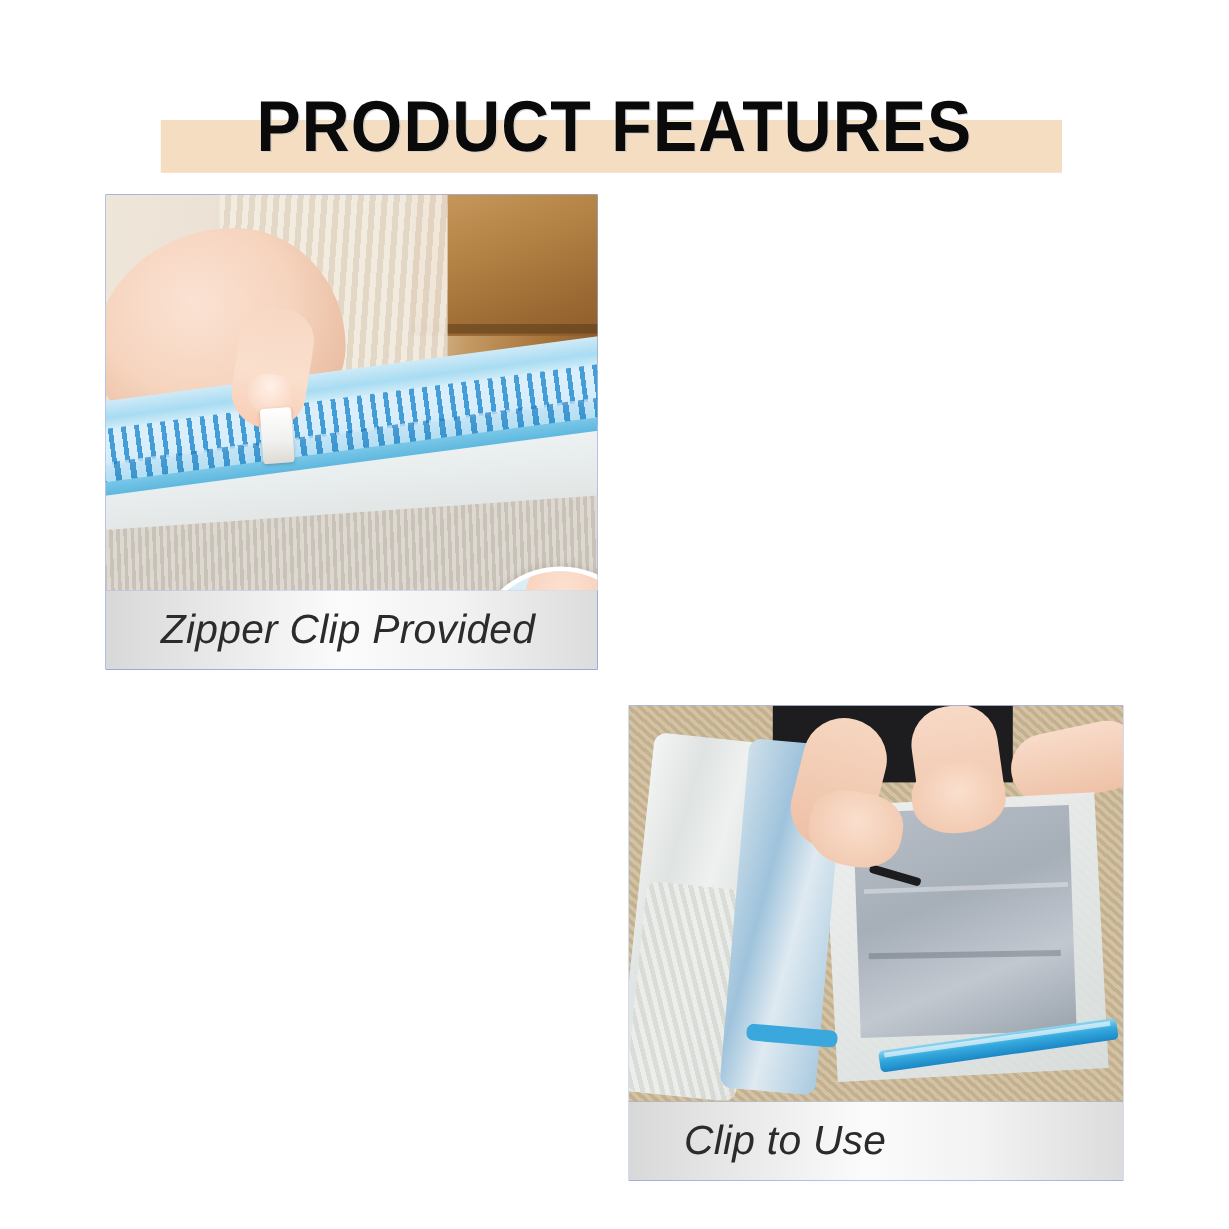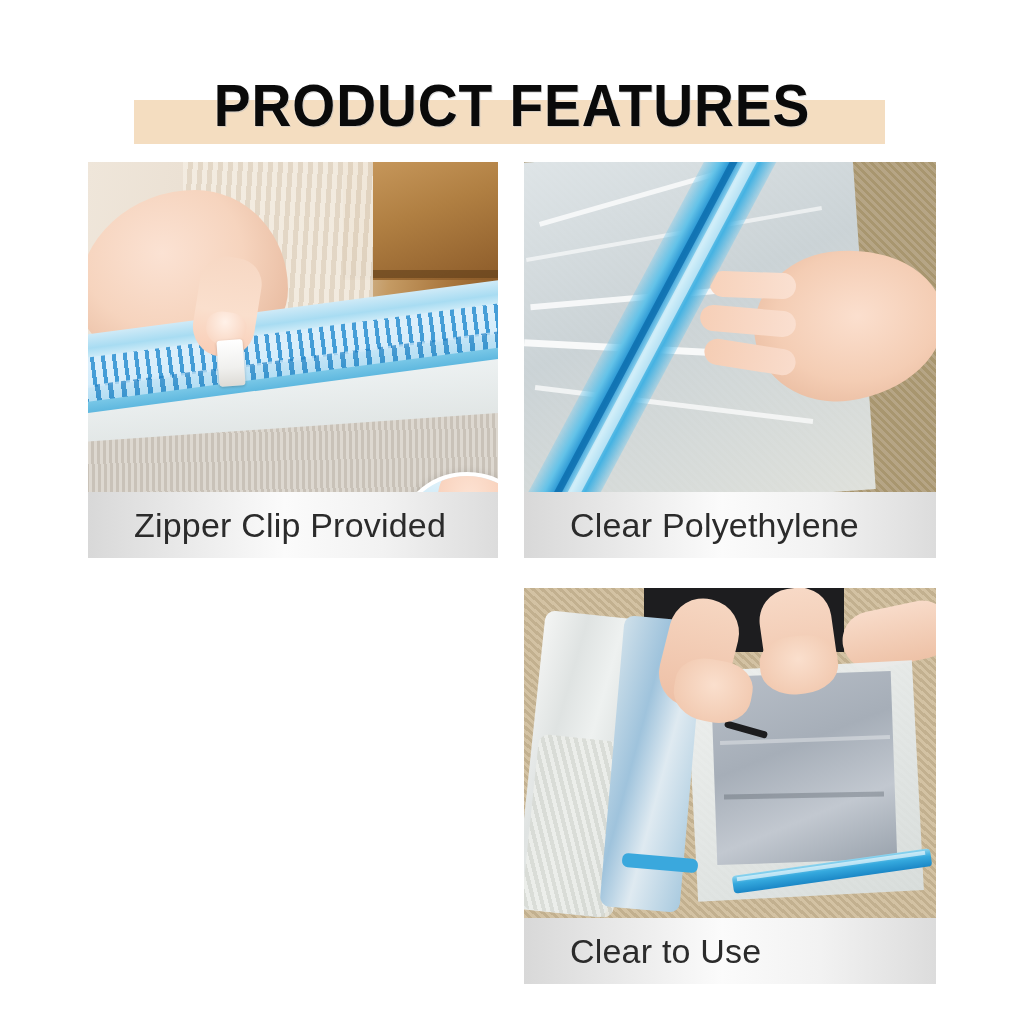--- a/index.html
+++ b/index.html
@@ -23,21 +23,21 @@
     display:flex; align-items:center; justify-content:center;
     font-size:60px; font-weight:bold; letter-spacing:1px;
     color:#0a0a0a;
     font-family:"Liberation Sans", sans-serif;
     transform:scaleX(0.92); transform-origin:center;
     text-shadow:0 0 2px rgba(255,255,255,0.85), 1px 1px 0 rgba(160,160,160,0.45);
     white-space:nowrap;
   }
 
   
-  .panel { position:absolute; overflow:hidden; background:#1d4ed8; }
+  .panel { position:absolute; overflow:hidden; background:#1d4ed8;font-style:italic; }
   .photo { position:absolute; left:0; top:0; width:100%; height:330px; overflow:hidden; }
   .caption {
     position:absolute; left:0; top:330px; width:100%; height:66px;
     background:linear-gradient(to right,#d8d8d8 0%,#e4e4e4 16%,#fbfbfb 48%,#f2f2f2 72%,#dcdcdc 100%);
     display:flex; align-items:center;
   }
   .caption-text {
     font-size:34px; color:#2b2b2b; letter-spacing:0.2px;
     font-family:"Liberation Sans", sans-serif;
     padding-left:46px; white-space:nowrap;
@@ -210,41 +210,20 @@
 
         <div class="ph" id="p1-inset-finger"></div>
 
       </div>
     </div>
     <div class="caption">
       <span class="caption-text" style="color: rgb(43, 43, 43);">Zipper Clip Provided</span>
     </div>
   </div>
 
-  <div class="panel" id="panel-2">
-    <div class="photo" id="photo2">
-      <div class="ph" id="p2-carpet"></div>
-      <div class="ph" id="p2-bag"></div>
-      <div class="ph" id="p2-wrinkle1"></div>
-      <div class="ph" id="p2-wrinkle2"></div>
-      <div class="ph" id="p2-wrinkle3"></div>
-      <div class="ph" id="p2-wrinkle4"></div>
-      <div class="ph" id="p2-wrinkle5"></div>
-      <div class="ph" id="p2-hand"></div>
-      <div class="ph" id="p2-f1"></div>
-      <div class="ph" id="p2-f2"></div>
-      <div class="ph" id="p2-f3"></div>
-      <div class="ph" id="p2-zip"></div>
-      <div class="ph" id="p2-zip-line"></div>
-      <div class="ph" id="p2-zip-gloss"></div>
-    </div>
-    <div class="caption">
-      <span class="caption-text" style="color: rgb(43, 43, 43);">Clear Polyethylene</span>
-    </div>
-  </div>
 
 
   <div class="panel" id="panel-4">
     <div class="photo" id="photo4">
       <div class="ph" id="p4-carpet"></div>
       <div class="ph" id="p4-dark"></div>
       <div class="ph" id="p4-arm-far"></div>
       <div class="ph" id="p4-bag"></div>
       <div class="ph" id="p4-shirt"></div>
       <div class="ph" id="p4-shirt-fold1"></div>
@@ -255,17 +234,17 @@
       <div class="ph" id="p4-roll2"></div>
       <div class="ph" id="p4-roll2zip"></div>
       <div class="ph" id="p4-arm-l"></div>
       <div class="ph" id="p4-hand-l"></div>
       <div class="ph" id="p4-arm-r"></div>
       <div class="ph" id="p4-hand-r"></div>
       <div class="ph" id="p4-bagzip"></div>
       <div class="ph" id="p4-bagzip-hl"></div>
     </div>
     <div class="caption">
-      <span class="caption-text" style="color: rgb(43, 43, 43);">Clear to Use</span>
+      <span class="caption-text" style="color: rgb(43, 43, 43);">Clip to Use</span>
     </div>
   </div>
 
 </div>
 
 </body></html>

